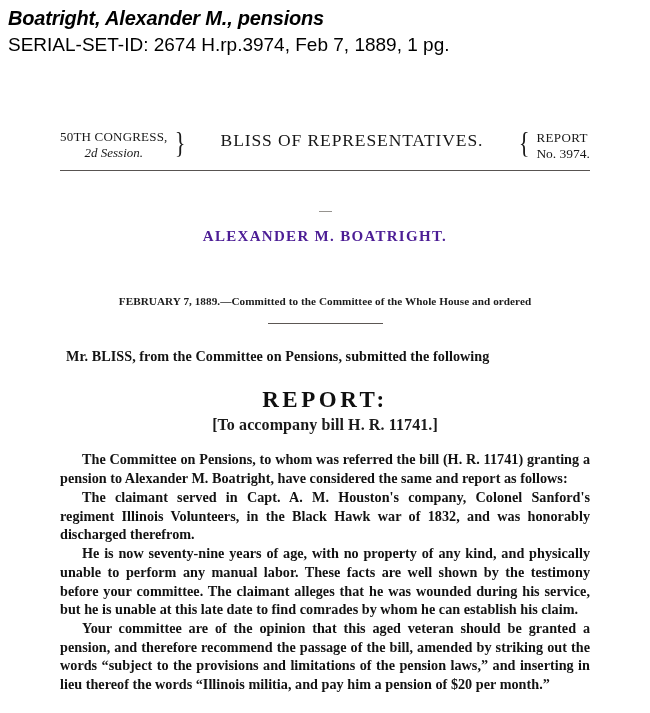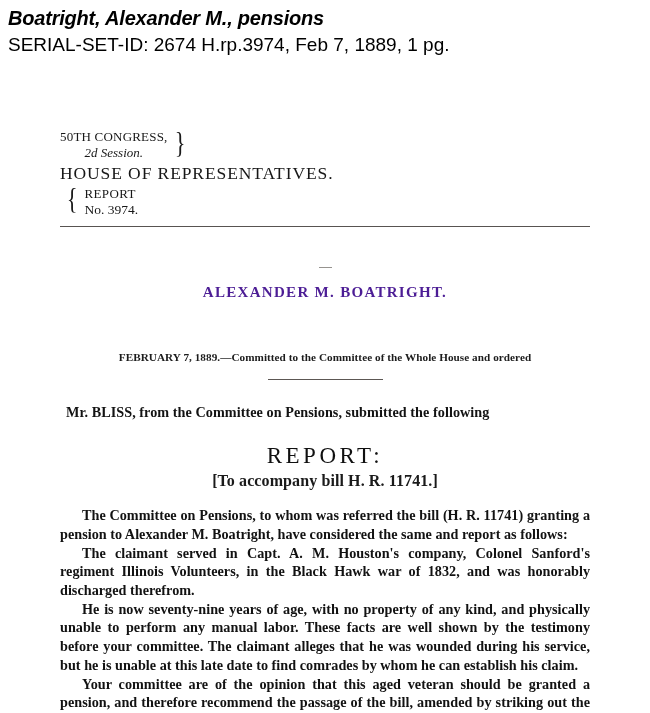--- a/index.html
+++ b/index.html
@@ -54,21 +54,20 @@
     padding-top: 16px;
   }
 
   
   .masthead {
     display: flex;
     align-items: flex-start;
     justify-content: space-between;
     font-family: "Liberation Serif", serif;
     color: #171717;
-    flex-direction: column;
   }
   .mast-left {
     text-align: center;
     line-height: 1.22;
     padding-top: 1px;
   }
   .mast-l1 {
     font-size: 13px;
     font-variant: small-caps;
     letter-spacing: 0.2px;
@@ -154,21 +153,21 @@
     font-weight: bold;
     color: #131313;
     letter-spacing: 0.05px;
     padding-left: 6px;
     white-space: nowrap;
   }
 
   .report-head {
     text-align: center;
     font-size: 23px;
-    font-weight: normal;
+    font-weight: bold;
     letter-spacing: 3.5px;
     color: #101010;
   }
   .report-sub {
     text-align: center;
     font-size: 16px;
     font-weight: bold;
     color: #1a1a1a;
     letter-spacing: 0.1px;
   }
@@ -199,21 +198,21 @@
 
     <div class="masthead">
       <div class="mast-braces-wrap">
         <div class="mast-left">
           <div class="mast-l1">50TH CONGRESS,</div>
           <div class="mast-l2">2d Session.</div>
         </div>
         <div class="brace">}</div>
       </div>
 
-      <div class="mast-center">HOUSE OF REPRESENTATIVES.</div>
+      <div class="mast-center">BLISS OF REPRESENTATIVES.</div>
 
       <div class="mast-braces-wrap">
         <div class="brace">{</div>
         <div class="mast-right">
           <div class="mast-r1">REPORT</div>
           <div class="mast-r2">No. 3974.</div>
         </div>
       </div>
     </div>
 

